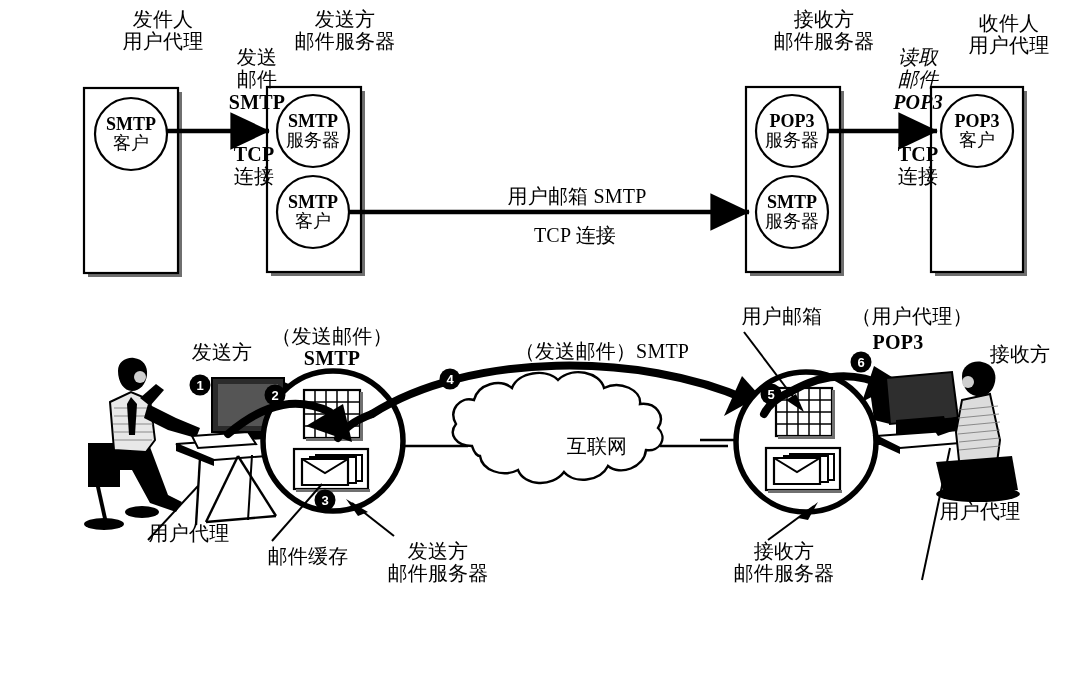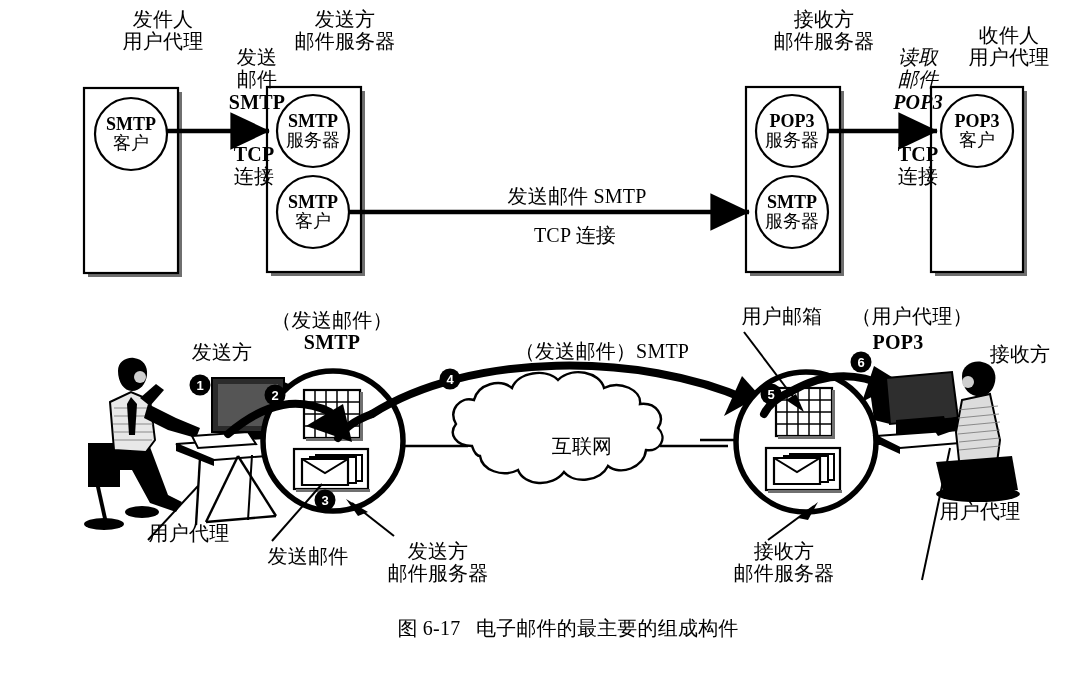--- a/index.html
+++ b/index.html
@@ -83,23 +83,23 @@
     </g>
   </svg>
 
   <div class="lbl c t20" style="left:131px;top:8px;"><span>发件人</span><br><span>用户代理</span></div>
   <div class="lbl c t20" style="left:225px;top:46px;"><span>发送</span><br><span>邮件</span><br><span class="bold">SMTP</span></div>
   <div class="lbl c t20" style="left:222px;top:143px;"><span class="bold">TCP</span><br><span>连接</span></div>
   <div class="lbl c t20" style="left:313px;top:8px;"><span>发送方</span><br><span>邮件服务器</span></div>
   <div class="lbl c t20" style="left:792px;top:8px;"><span>接收方</span><br><span>邮件服务器</span></div>
   <div class="lbl c t20" style="left:886px;top:46px;font-style:italic;"><span>读取</span><br><span>邮件</span><br><span class="bold">POP3</span></div>
   <div class="lbl c t20" style="left:886px;top:143px;"><span class="bold">TCP</span><br><span>连接</span></div>
-  <div class="lbl c t20" style="left:977px;top:24px;"><span>收件人</span><br><span>用户代理</span></div>
-
-  <div class="lbl c t20" style="left:545px;top:185px;"><span>发送邮件 SMTP</span></div>
+  <div class="lbl c t20" style="left:977px;top:12px;"><span>收件人</span><br><span>用户代理</span></div>
+
+  <div class="lbl c t20" style="left:545px;top:185px;"><span>用户邮箱 SMTP</span></div>
   <div class="lbl c t20" style="left:543px;top:224px;"><span>TCP 连接</span></div>
 
   <div class="nodeTxt" style="left:131px;top:134px;"><span class="bold">SMTP</span><br><span>客户</span></div>
   <div class="nodeTxt" style="left:313px;top:131px;"><span class="bold">SMTP</span><br><span>服务器</span></div>
   <div class="nodeTxt" style="left:313px;top:212px;"><span class="bold">SMTP</span><br><span>客户</span></div>
   <div class="nodeTxt" style="left:792px;top:131px;"><span class="bold">POP3</span><br><span>服务器</span></div>
   <div class="nodeTxt" style="left:792px;top:212px;"><span class="bold">SMTP</span><br><span>服务器</span></div>
   <div class="nodeTxt" style="left:977px;top:131px;"><span class="bold">POP3</span><br><span>客户</span></div>
 
   <svg class="layer" viewBox="0 0 1072 681">
@@ -284,25 +284,25 @@
       <path d="M818,502 L798,518 L808,520 Z" fill="#000" stroke="none"></path>
 
       <path d="M744,332 L800,406"></path>
       <path d="M804,412 L786,400 L796,394 Z" fill="#000" stroke="none"></path>
 
       <path d="M922,580 L950,448"></path>
     </g>
   </svg>
 
   <div class="lbl c t20" style="left:190px;top:341px;"><span>发送方</span></div>
-  <div class="lbl c t20" style="left:300px;top:309px;"><span>（发送邮件）</span><br><span class="bold">SMTP</span></div>
+  <div class="lbl c t20" style="left:300px;top:325px;"><span>（发送邮件）</span><br><span class="bold">SMTP</span></div>
   <div class="lbl c t20" style="left:157px;top:522px;"><span>用户代理</span></div>
-  <div class="lbl c t20" style="left:276px;top:545px;"><span>发送邮件</span></div>
+  <div class="lbl c t20" style="left:276px;top:545px;"><span>邮件缓存</span></div>
   <div class="lbl c t20" style="left:406px;top:540px;"><span>发送方</span><br><span>邮件服务器</span></div>
-  <div class="lbl c t20" style="left:550px;top:435px;text-align:right;"><span>互联网</span></div>
+  <div class="lbl c t20" style="left:565px;top:435px;text-align:right;"><span>互联网</span></div>
   <div class="lbl c t20" style="left:570px;top:340px;"><span>（发送邮件）SMTP</span></div>
   <div class="lbl c t20" style="left:750px;top:305px;font-family:Liberation Serif, serif;"><span>用户邮箱</span></div>
   <div class="lbl c t20" style="left:880px;top:305px;"><span>（用户代理）</span></div>
   <div class="lbl c t20 bold" style="left:866px;top:331px;"><span>POP3</span></div>
   <div class="lbl c t20" style="left:988px;top:343px;"><span>接收方</span></div>
   <div class="lbl c t20" style="left:948px;top:500px;"><span>用户代理</span></div>
   <div class="lbl c t20" style="left:752px;top:540px;"><span>接收方</span><br><span>邮件服务器</span></div>
 
   <div class="badge" style="left:200px;top:385px;">
       <span>1</span>
@@ -316,15 +316,14 @@
   <div class="badge" style="left:450px;top:379px;">
       <span>4</span>
     </div>
   <div class="badge" style="left:771px;top:394px;">
       <span>5</span>
     </div>
   <div class="badge" style="left:861px;top:362px;">
       <span>6</span>
     </div>
 
-  <div class="lbl c caption" style="left:536px;top:617px;"><span>图 6-17   电子邮件的最主要的组成构件</span></div>
 
 </div>
 
 </body></html>

